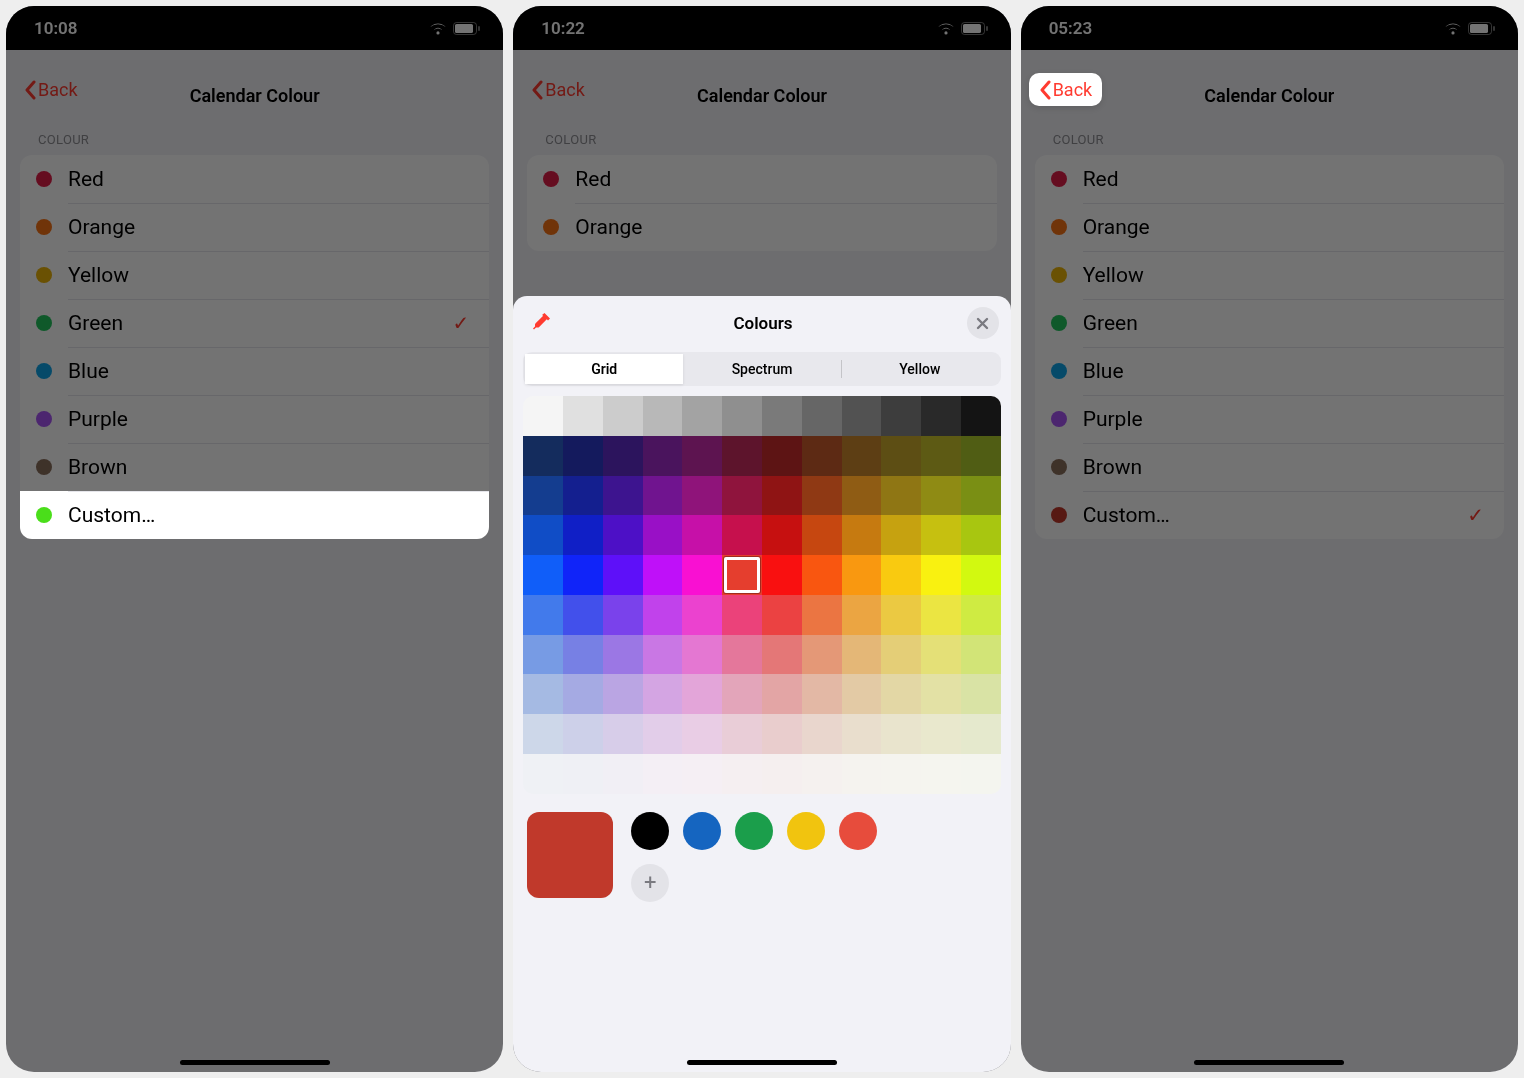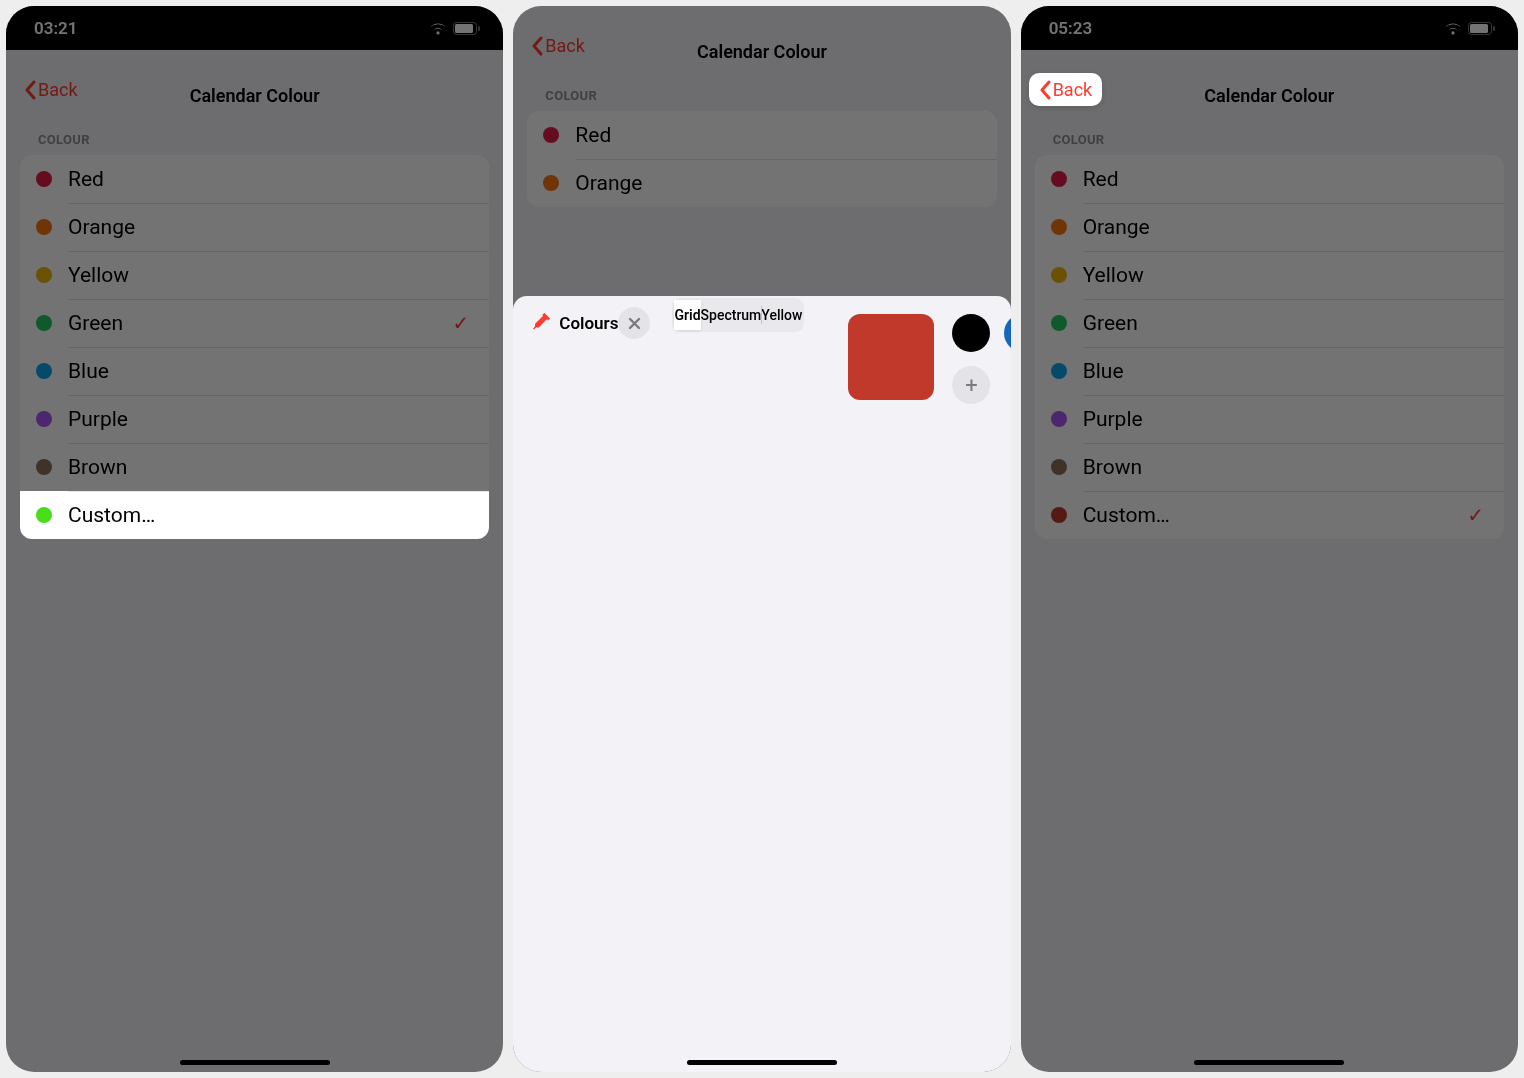--- a/index.html
+++ b/index.html
@@ -75,21 +75,20 @@
     color: #000;
   }
   
   .content { flex:1; padding: 18px 14px 0 14px; overflow:hidden; }
   .section-header {
     font-size: 13px;
     color: #8e8e93;
     text-transform: uppercase;
     padding: 8px 18px;
     letter-spacing: 0.3px;
-    font-weight: bold;
   }
   .list {
     background: #fff;
     border-radius: 12px;
     overflow: hidden;
   }
   .row {
     display: flex;
     align-items: center;
     height: 48px;
@@ -133,21 +132,21 @@
   }
   
   .sheet {
     position: absolute;
     left:0; right:0; bottom:0;
     top: 290px;
     background: #f2f2f7;
     border-radius: 14px 14px 0 0;
     z-index: 100;
     display: flex;
-    flex-direction: row;
+    flex-direction: column;
   }
   .sheet-header {
     height: 54px;
     display:flex;
     align-items:center;
     padding: 0 12px;
     position:relative;
   }
   .eyedropper { color:#ff3b30; padding:6px; }
   .sheet-title { flex:1; text-align:center; font-size:17px; font-weight:600; color:#000; }
@@ -211,21 +210,21 @@
   }
   .sheet-behind-list {
     background:#fff; border-radius:12px; margin:0 14px; 
   }
 </style>
 </head>
 <body>
 
 <div class="phone">
   <div class="statusbar">
-    <span>03:21</span>
+    <span>10:08</span>
     <span class="status-icons">
       <svg width="18" height="13" viewBox="0 0 18 13">
           <path fill="#fff" d="M9 12.5a1.6 1.6 0 1 0 0-3.2 1.6 1.6 0 0 0 0 3.2Zm-4.4-4.2 1.3-1.3a5 5 0 0 1 6.2 0l1.3 1.3a7 7 0 0 0-8.8 0ZM1.3 5l1.3-1.3a10 10 0 0 1 12.8 0L16.7 5a12 12 0 0 0-15.4 0Z"></path>
         </svg>
       <svg width="28" height="13" viewBox="0 0 28 13">
           <rect x="0.5" y="0.5" width="23" height="12" rx="3" fill="none" stroke="#fff" stroke-opacity="0.45"></rect>
           <rect x="2" y="2" width="18" height="9" rx="1.6" fill="#fff"></rect>
           <rect x="25" y="4" width="2" height="5" rx="1" fill="#fff" fill-opacity="0.45"></rect>
         </svg>
     </span>
@@ -275,20 +274,33 @@
           <span class="swatch" style="background: rgb(74, 222, 26);"></span>
           <span class="row-label">Custom…</span>
         </div>
       </div>
   </div>
   <div class="home-ind"></div>
   <div class="dim-overlay"></div>
 </div>
 
 <div class="phone">
+  <div class="statusbar">
+    <span>10:22</span>
+    <span class="status-icons">
+      <svg width="18" height="13" viewBox="0 0 18 13">
+          <path fill="#fff" d="M9 12.5a1.6 1.6 0 1 0 0-3.2 1.6 1.6 0 0 0 0 3.2Zm-4.4-4.2 1.3-1.3a5 5 0 0 1 6.2 0l1.3 1.3a7 7 0 0 0-8.8 0ZM1.3 5l1.3-1.3a10 10 0 0 1 12.8 0L16.7 5a12 12 0 0 0-15.4 0Z"></path>
+        </svg>
+      <svg width="28" height="13" viewBox="0 0 28 13">
+          <rect x="0.5" y="0.5" width="23" height="12" rx="3" fill="none" stroke="#fff" stroke-opacity="0.45"></rect>
+          <rect x="2" y="2" width="18" height="9" rx="1.6" fill="#fff"></rect>
+          <rect x="25" y="4" width="2" height="5" rx="1" fill="#fff" fill-opacity="0.45"></rect>
+        </svg>
+    </span>
+  </div>
   <div class="navbar">
     <div class="back-btn">
       <svg width="12" height="20" viewBox="0 0 12 20">
           <path fill="none" stroke="#ff3b30" stroke-width="3" stroke-linecap="round" stroke-linejoin="round" d="M10 2 3 10l7 8"></path>
         </svg>
       <span>Back</span>
     </div>
     <div class="nav-title">Calendar Colour</div>
   </div>
   <div class="content">

